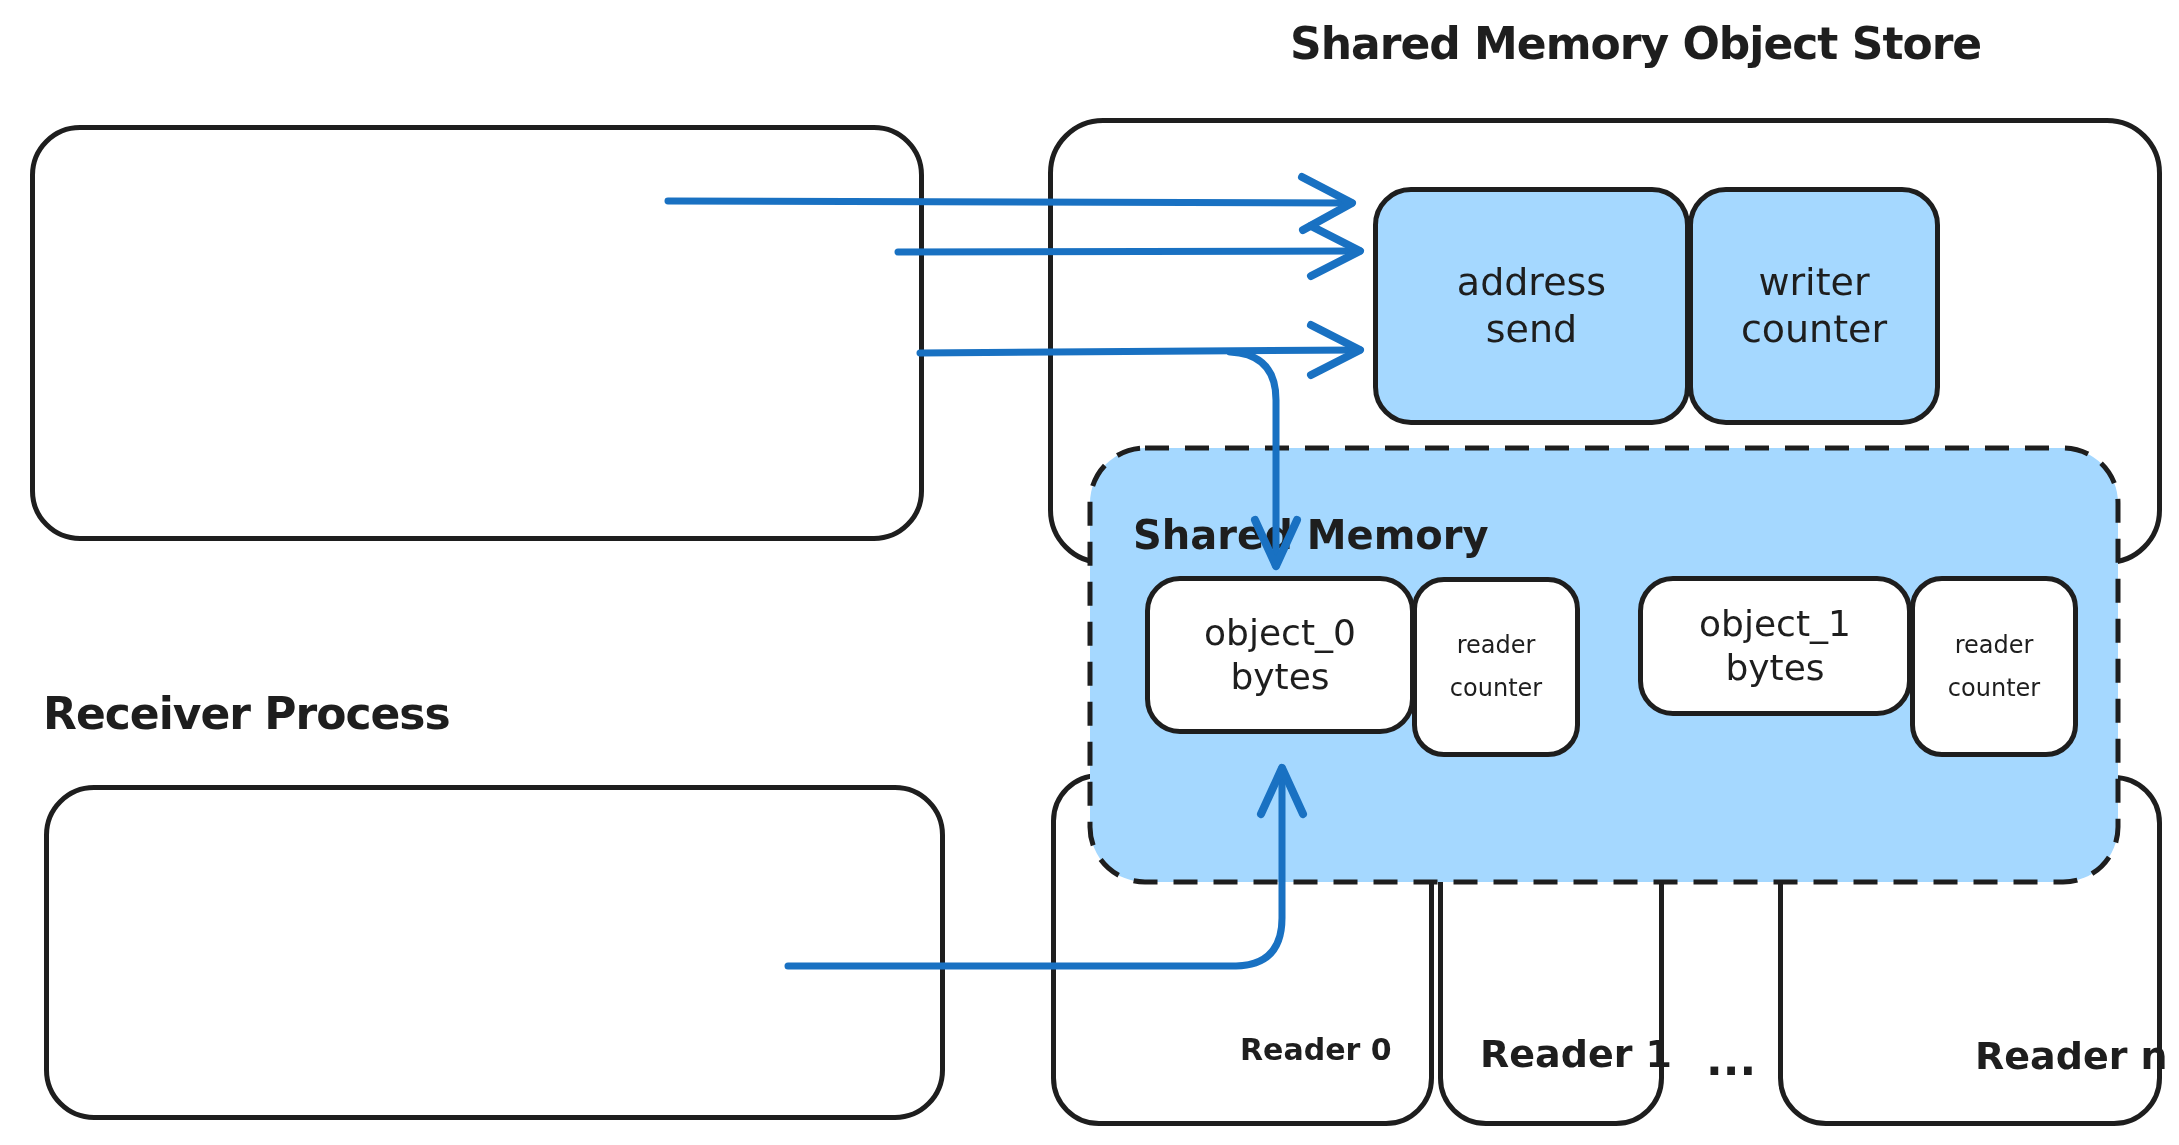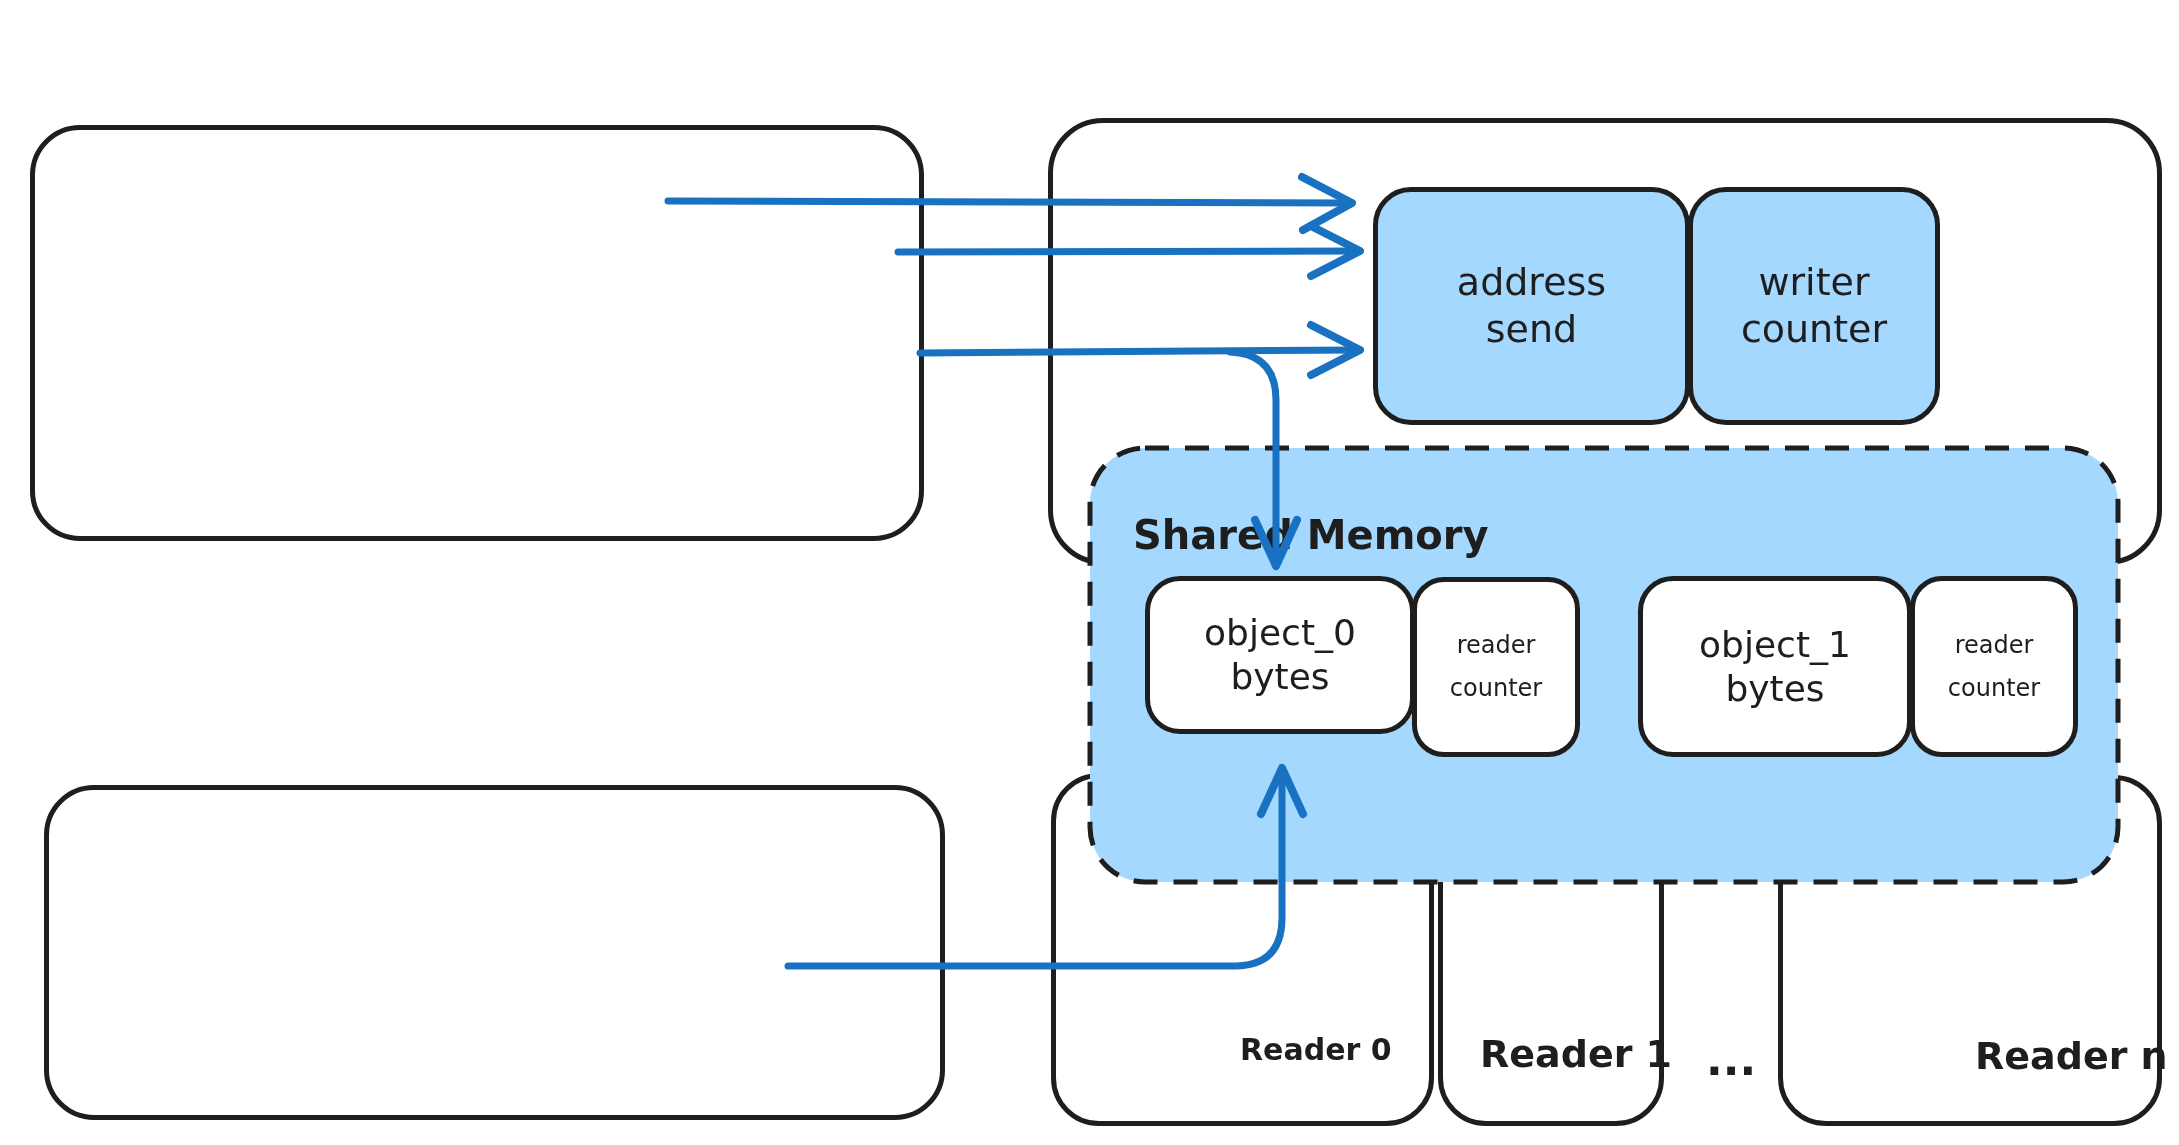--- a/index.html
+++ b/index.html
@@ -36,20 +36,22 @@
   .z1{z-index:1}.z2{z-index:2}.z3{z-index:3}.z4{z-index:4}.z6{z-index:6}
   .arrowline{stroke:var(--arrow-blue);stroke-width:7;fill:none;stroke-linecap:round;stroke-linejoin:round;}
   .arrowhead{stroke:var(--arrow-blue);stroke-width:8;fill:none;stroke-linecap:round;stroke-linejoin:round;}
   .dashedrect{fill:var(--fill-blue);stroke:var(--stroke-dark);stroke-width:5;stroke-dasharray:24 16;}
 </style>
 </head>
 <body>
 
 <div id="canvas">
 
+  <div class="title" style="left:1290px;top:18px;">Shared Memory Object Store</div>
+  <div class="title" style="left:43px;top:688px;">Receiver Process</div>
 
   <div class="box z1" style="left:30px;top:125px;width:894px;height:416px;border-radius:50px;"></div>
 
   <div class="box z1" style="left:44px;top:785px;width:901px;height:335px;border-radius:50px;"></div>
 
   <div class="box z1" style="left:1051px;top:773px;width:383px;height:353px;border-radius:48px;"></div>
   <div class="box z1" style="left:1438px;top:773px;width:226px;height:353px;border-radius:48px;"></div>
   <div class="box z1" style="left:1778px;top:775px;width:384px;height:351px;border-radius:48px;"></div>
 
   <div class="box z1" style="left:1048px;top:118px;width:1114px;height:447px;border-radius:55px;"></div>
@@ -70,21 +72,21 @@
   <div class="floatlabel z3" style="left:1133px;top:512px;font-size:40px;">Shared Memory</div>
 
   <div class="box z3" style="left:1145px;top:576px;width:270px;height:158px;border-radius:35px;">
     <div class="boxlabel lbl-md">object_0
 bytes</div>
   </div>
   <div class="box z3" style="left:1412px;top:577px;width:168px;height:180px;border-radius:32px;">
     <div class="boxlabel lbl-sm">reader
 counter</div>
   </div>
-  <div class="box z3" style="left:1638px;top:576px;width:274px;height:181px;border-radius:35px;padding-left:12px;">
+  <div class="box z3" style="left:1638px;top:576px;width:274px;height:140px;border-radius:35px;padding-left:12px;">
     <div class="boxlabel lbl-md">object_1
 bytes</div>
   </div>
   <div class="box z3" style="left:1910px;top:576px;width:168px;height:181px;border-radius:32px;">
     <div class="boxlabel lbl-sm">reader
 counter</div>
   </div>
 
   <div class="floatlabel z4" style="left:1240px;top:1032px;font-size:30px;">Reader 0</div>
   <div class="floatlabel z4" style="left:1480px;top:1032px;font-size:38px;">Reader 1</div>

